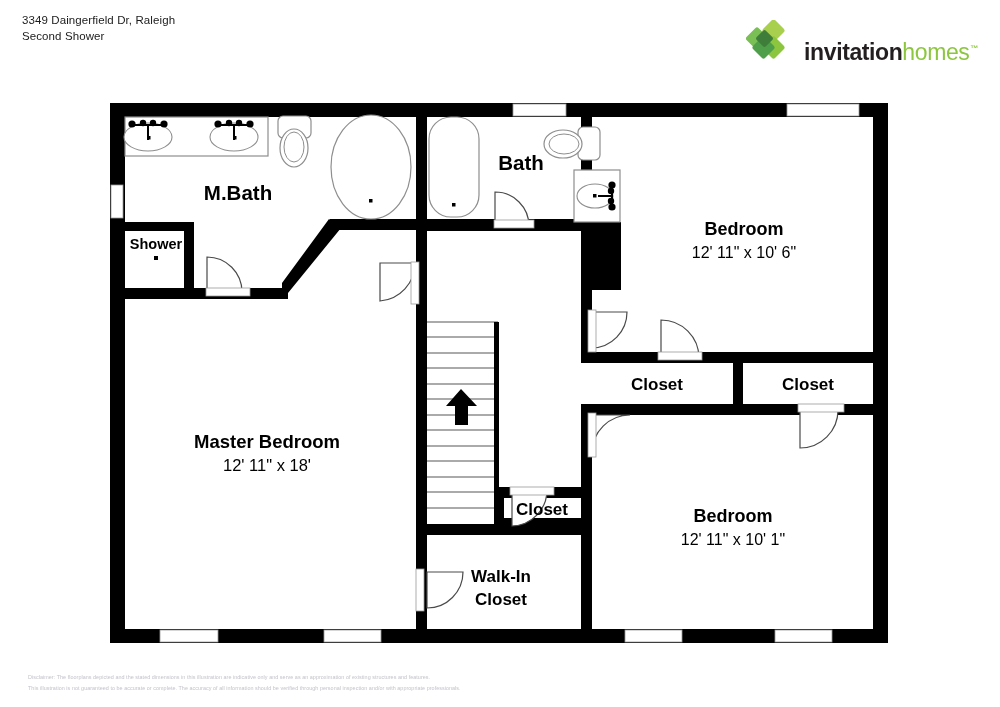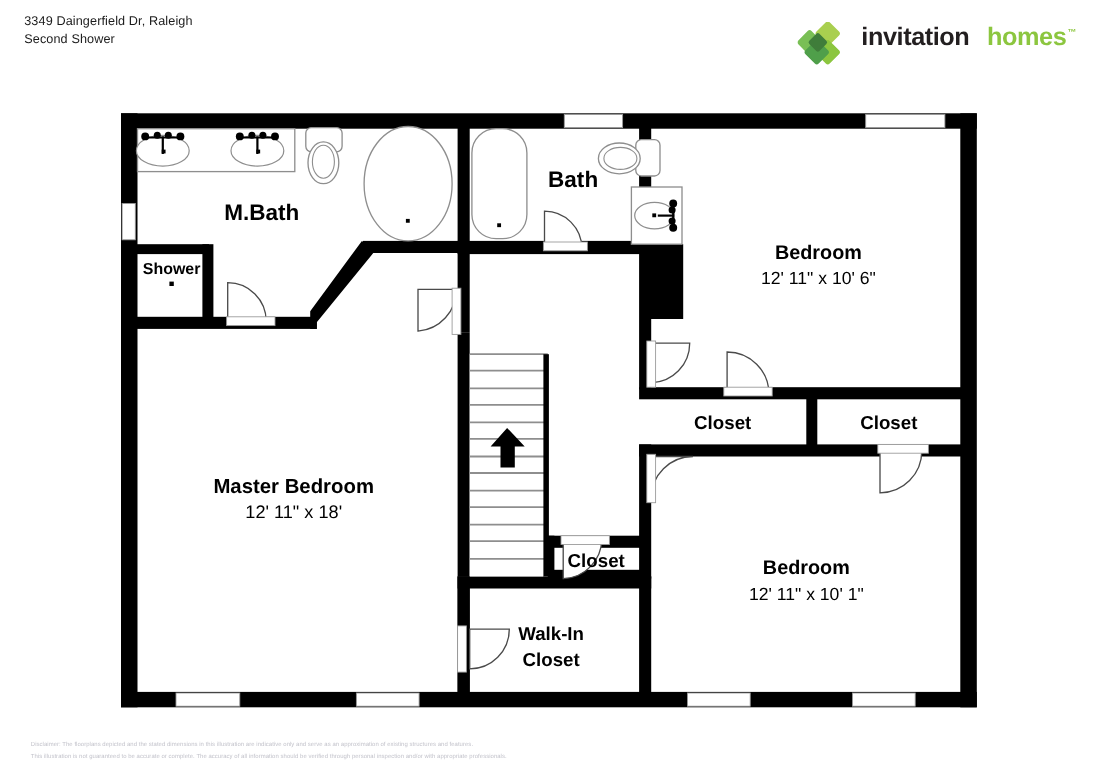--- a/index.html
+++ b/index.html
@@ -16,29 +16,29 @@
   
   .addr{
     position:absolute;left:22px;top:12px;
     font-size:11.5px;line-height:16px;color:#1b1b1b;
     letter-spacing:0.1px;
   }
   .addr div{white-space:nowrap;}
 
   .logo-wrap{
     position:absolute;right:22px;top:20px;
-    display:flex;align-items:flex-start;gap:12px;
+    display:flex;align-items:flex-end;gap:12px;
   }
   .logo-mark{width:46px;height:46px;position:relative;}
   .logo-text{
     font-size:23px;font-weight:700;letter-spacing:-0.4px;
     display:flex;align-items:baseline;
   }
   .logo-text .t1{color:#231f20;}
-  .logo-text .t2{color:#8cc63f;font-weight:700;margin-left:16px;}
+  .logo-text .t2{color:#8cc63f;font-weight:400;}
   .logo-text .tm{font-size:8px;color:#8cc63f;margin-left:1px;position:relative;top:-9px;}
 
   
   .fp{position:absolute;left:0;top:0;width:1000px;height:707px;}
 
   
   .disclaimer{
     position:absolute;left:28px;top:672px;
     font-size:5.4px;line-height:11px;color:#c3c3cb;
     letter-spacing:0.05px;white-space:nowrap;

